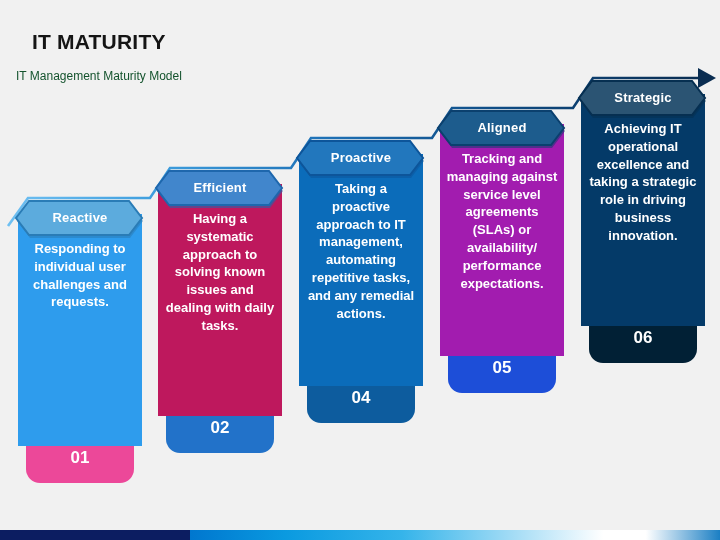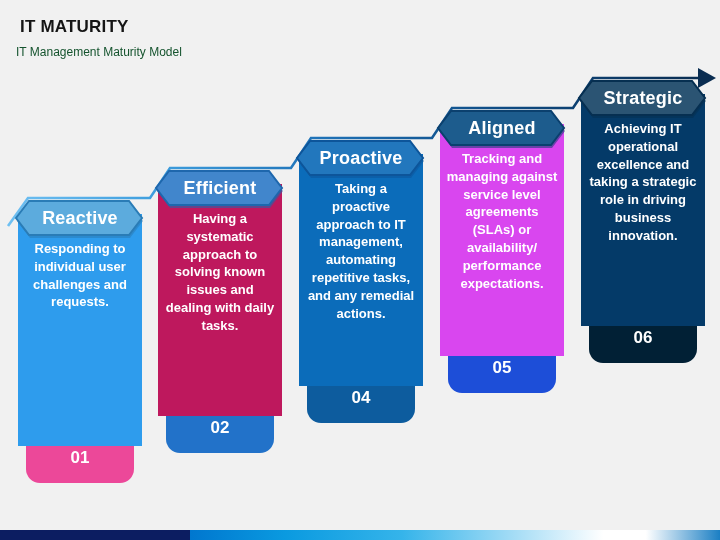--- a/index.html
+++ b/index.html
@@ -16,26 +16,26 @@
   }
 
   
   #header {
     position: absolute;
     left: 16px;
     top: 14px;
     width: 680px;
   }
   #page-title {
-    font-size: 17px;
+    font-size: 21px;
     font-weight: bold;
     color: #151515;
     letter-spacing: 0.2px;
     line-height: 1.1;
-    margin: 4px;
+    margin: 16px;
   }
   #page-subtitle {
     font-size: 12px;
     font-weight: normal;
     color: #14532d;
     line-height: 1.2;
     margin: 8px 0 0 0;
   }
 
   
@@ -78,21 +78,21 @@
   }
   .stage-badge-label {
     position: absolute;
     left: 0;
     top: 0;
     width: 132px;
     height: 36px;
     line-height: 36px;
     text-align: center;
     color: #ffffff;
-    font-size: 18px;
+    font-size: 13px;
     font-weight: bold;
     letter-spacing: 0.2px;
   }
   .stage-body {
     position: absolute;
     left: 0;
     top: 14px;
     width: 124px;
     box-sizing: border-box;
     padding: 26px 6px 8px 6px;
@@ -211,21 +211,21 @@
         <path d="M 15,35 L 2,18 L 15,1 L 115,1 L 128,18 L 115,35 Z" fill="#2277bd" stroke="#0d559a" stroke-width="2"></path>
       </svg>
       <div class="stage-badge-label">Proactive</div>
     </div>
   </div>
 
   <div class="stage" style="left:440px; top:110px;">
     <div class="stage-number" style="top:233px; background:#1d4ed8;">
       <span>05</span>
     </div>
-    <div class="stage-body" style="height:232px; background:#d946ef;">
+    <div class="stage-body" style="height:232px; background:#a21caf;">
       <span>Tracking and managing against service level agreements (SLAs) or availability/ performance expectations.</span>
     </div>
     <div class="stage-badge-wrap">
       <svg class="stage-badge-svg" viewBox="0 0 132 40">
         <path d="M 16,38 L 3,21 L 16,4 L 116,4 L 129,21 L 116,38 Z" fill="#0b406e" opacity="0.55"></path>
         <path d="M 15,35 L 2,18 L 15,1 L 115,1 L 128,18 L 115,35 Z" fill="#1d5c8d" stroke="#0b406e" stroke-width="2"></path>
       </svg>
       <div class="stage-badge-label">Aligned</div>
     </div>
   </div>

